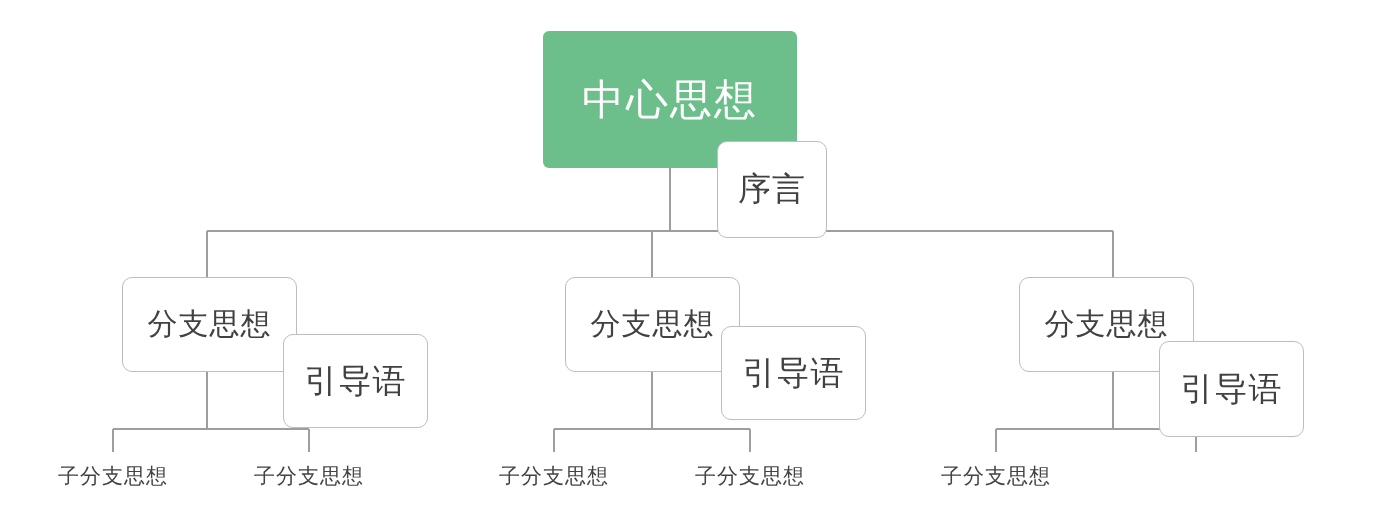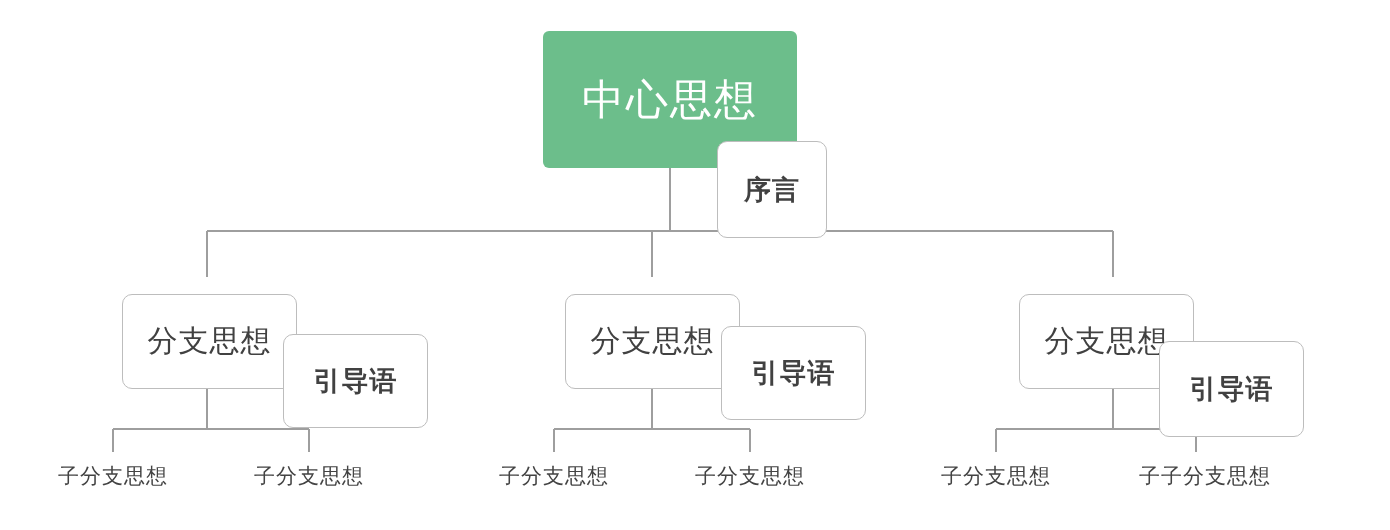--- a/index.html
+++ b/index.html
@@ -43,25 +43,23 @@
   .node.root {
     background: #6cbe8b;
     border: none;
     border-radius: 6px;
     color: #ffffff;
     font-size: 42px;
     letter-spacing: 2px;
   }
   .node.branch {
     font-size: 30px;
-    margin-top: 17px;
   }
   .node.note {
-    font-size: 27px;
-    font-weight: bold;
+    font-size: 33px;
   }
   .leaf {
     position: absolute;
     color: #434343;
     font-size: 21px;
     letter-spacing: 1px;
     white-space: nowrap;
     text-align: center;
     transform: translateX(-50%);
   }
@@ -134,16 +132,15 @@
   <div class="leaf" style="left:554px; top:462px;">子分支思想</div>
   <div class="leaf" style="left:750px; top:462px;">子分支思想</div>
 
   <div class="node branch" style="left:1019px; top:277px; width:175px; height:95px;">
     <span>分支思想</span>
   </div>
   <div class="node note" style="left:1159px; top:341px; width:145px; height:96px;">
     <span>引导语</span>
   </div>
   <div class="leaf" style="left:996px; top:462px;">子分支思想</div>
-  <div class="leaf" style="left:1205px; top:462px;">子子分支思想</div>
 
 
 </div>
 
 </body></html>

